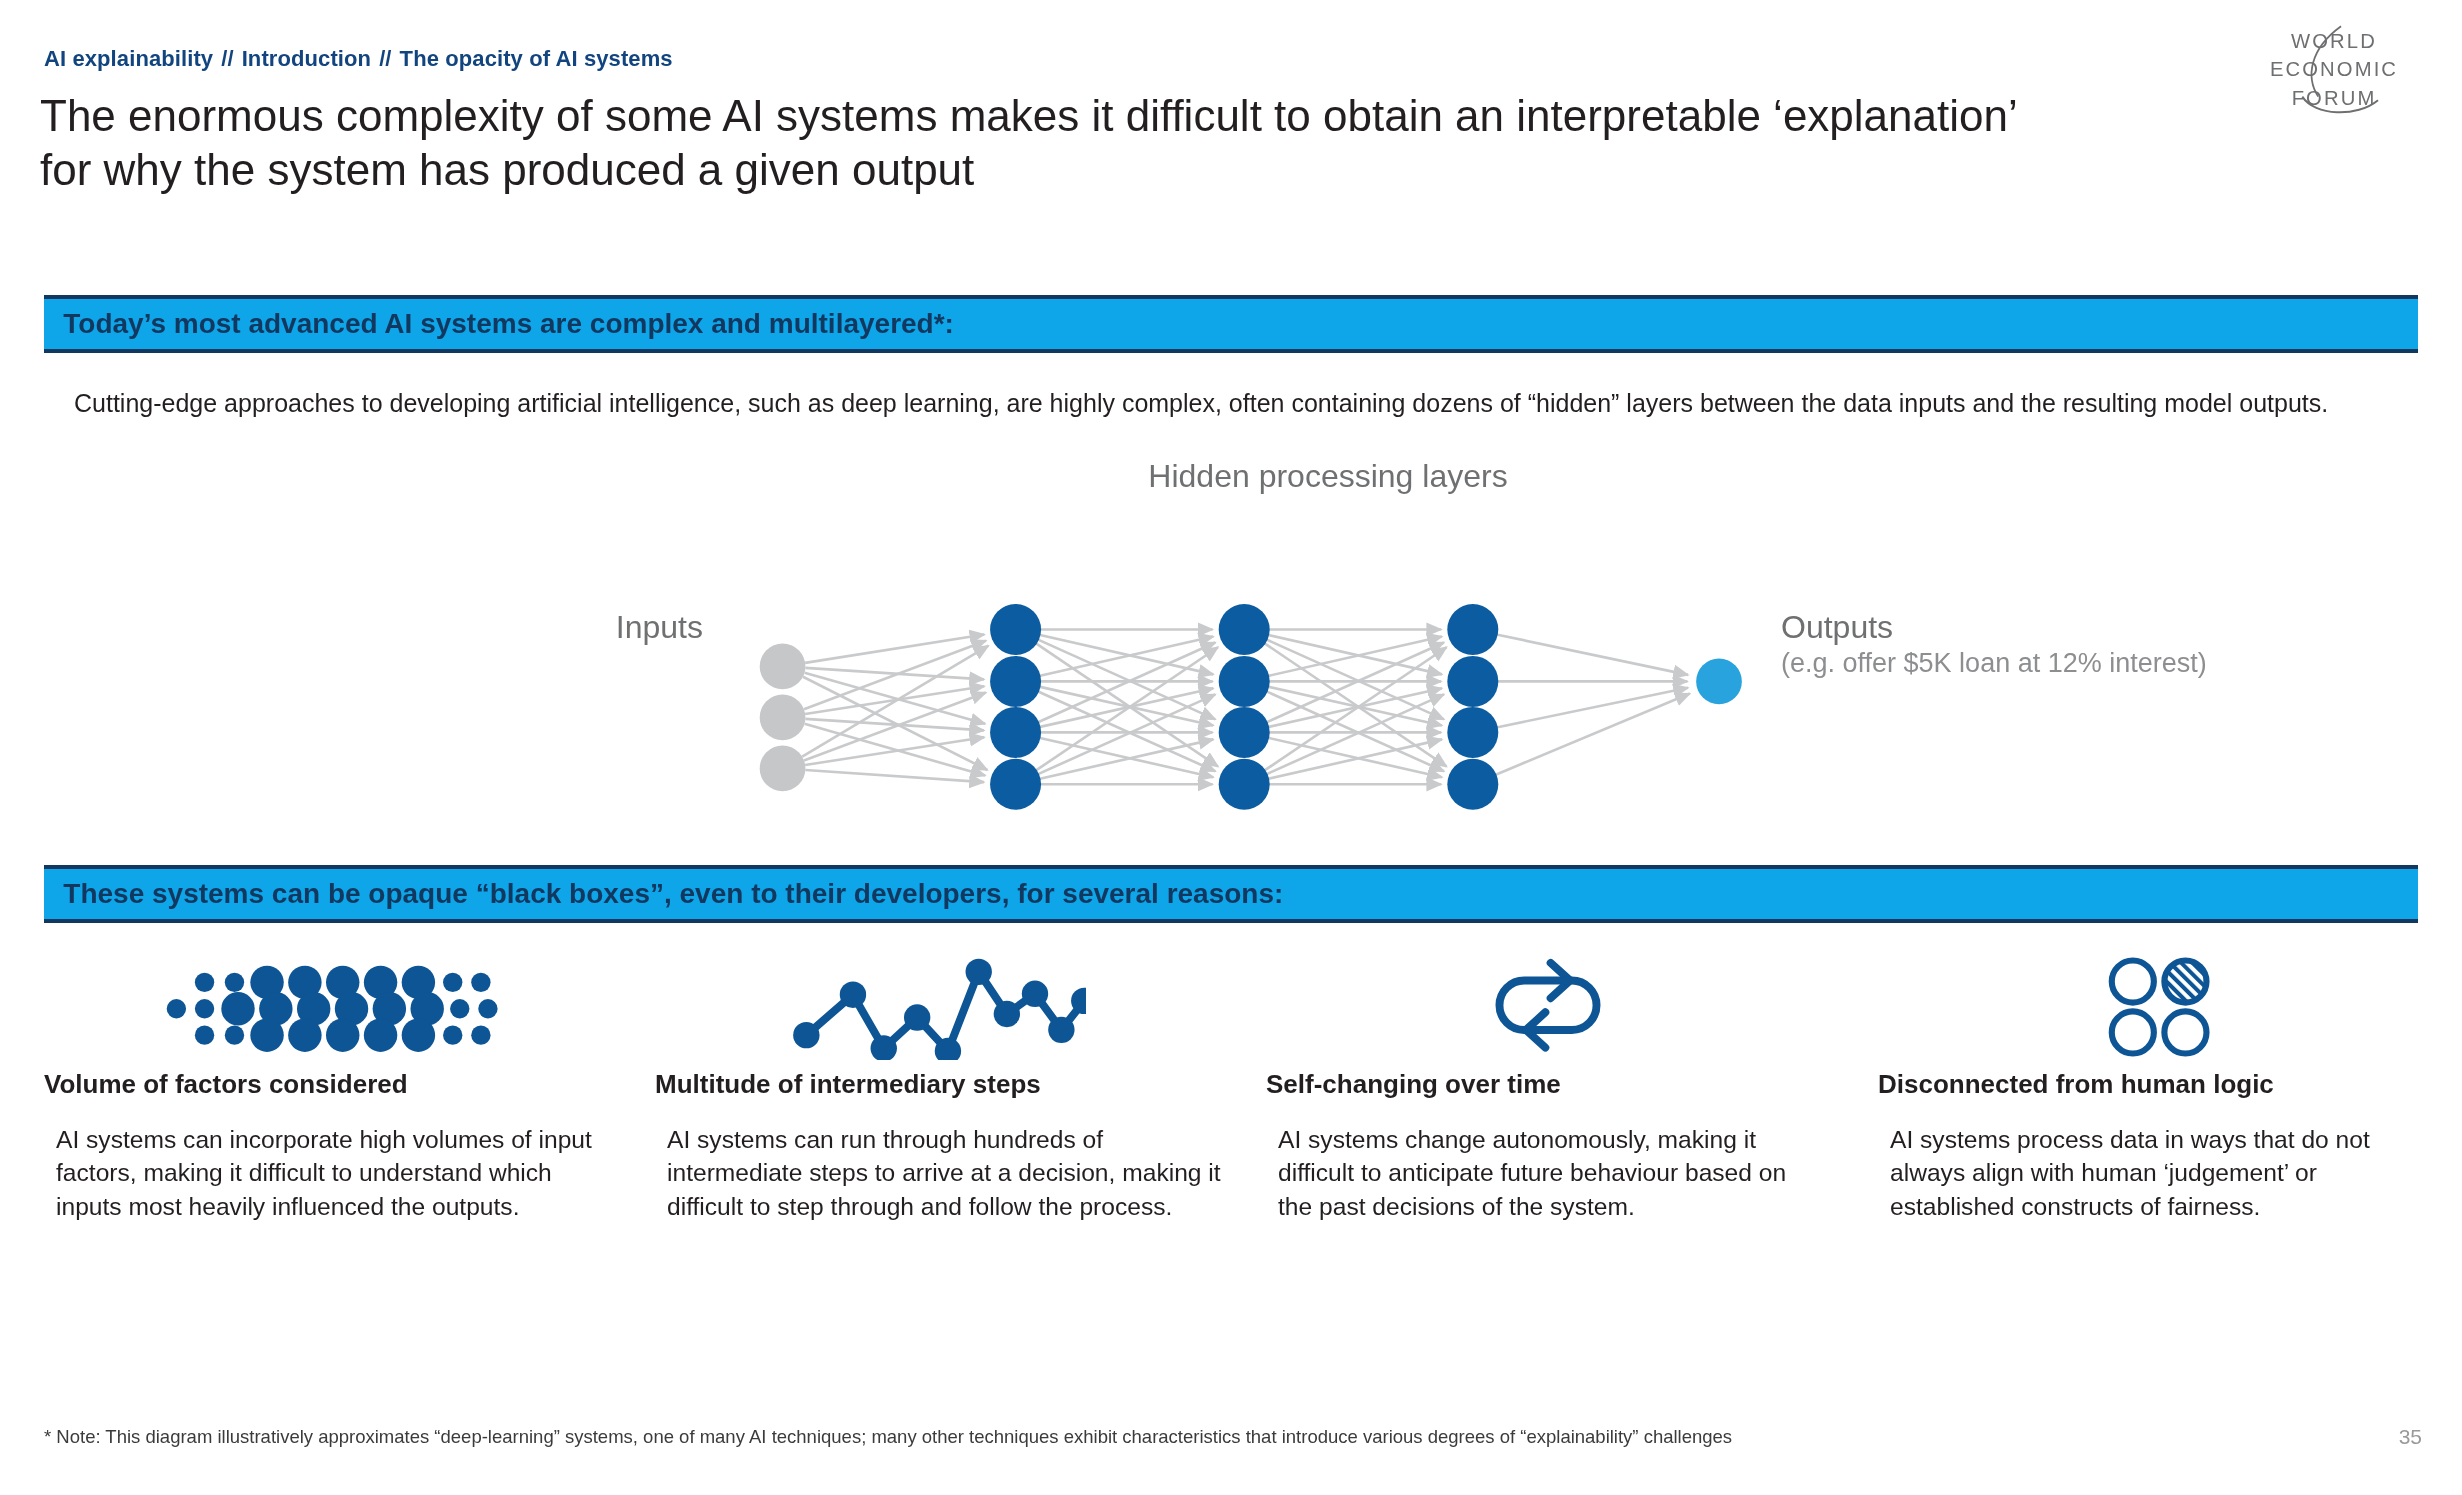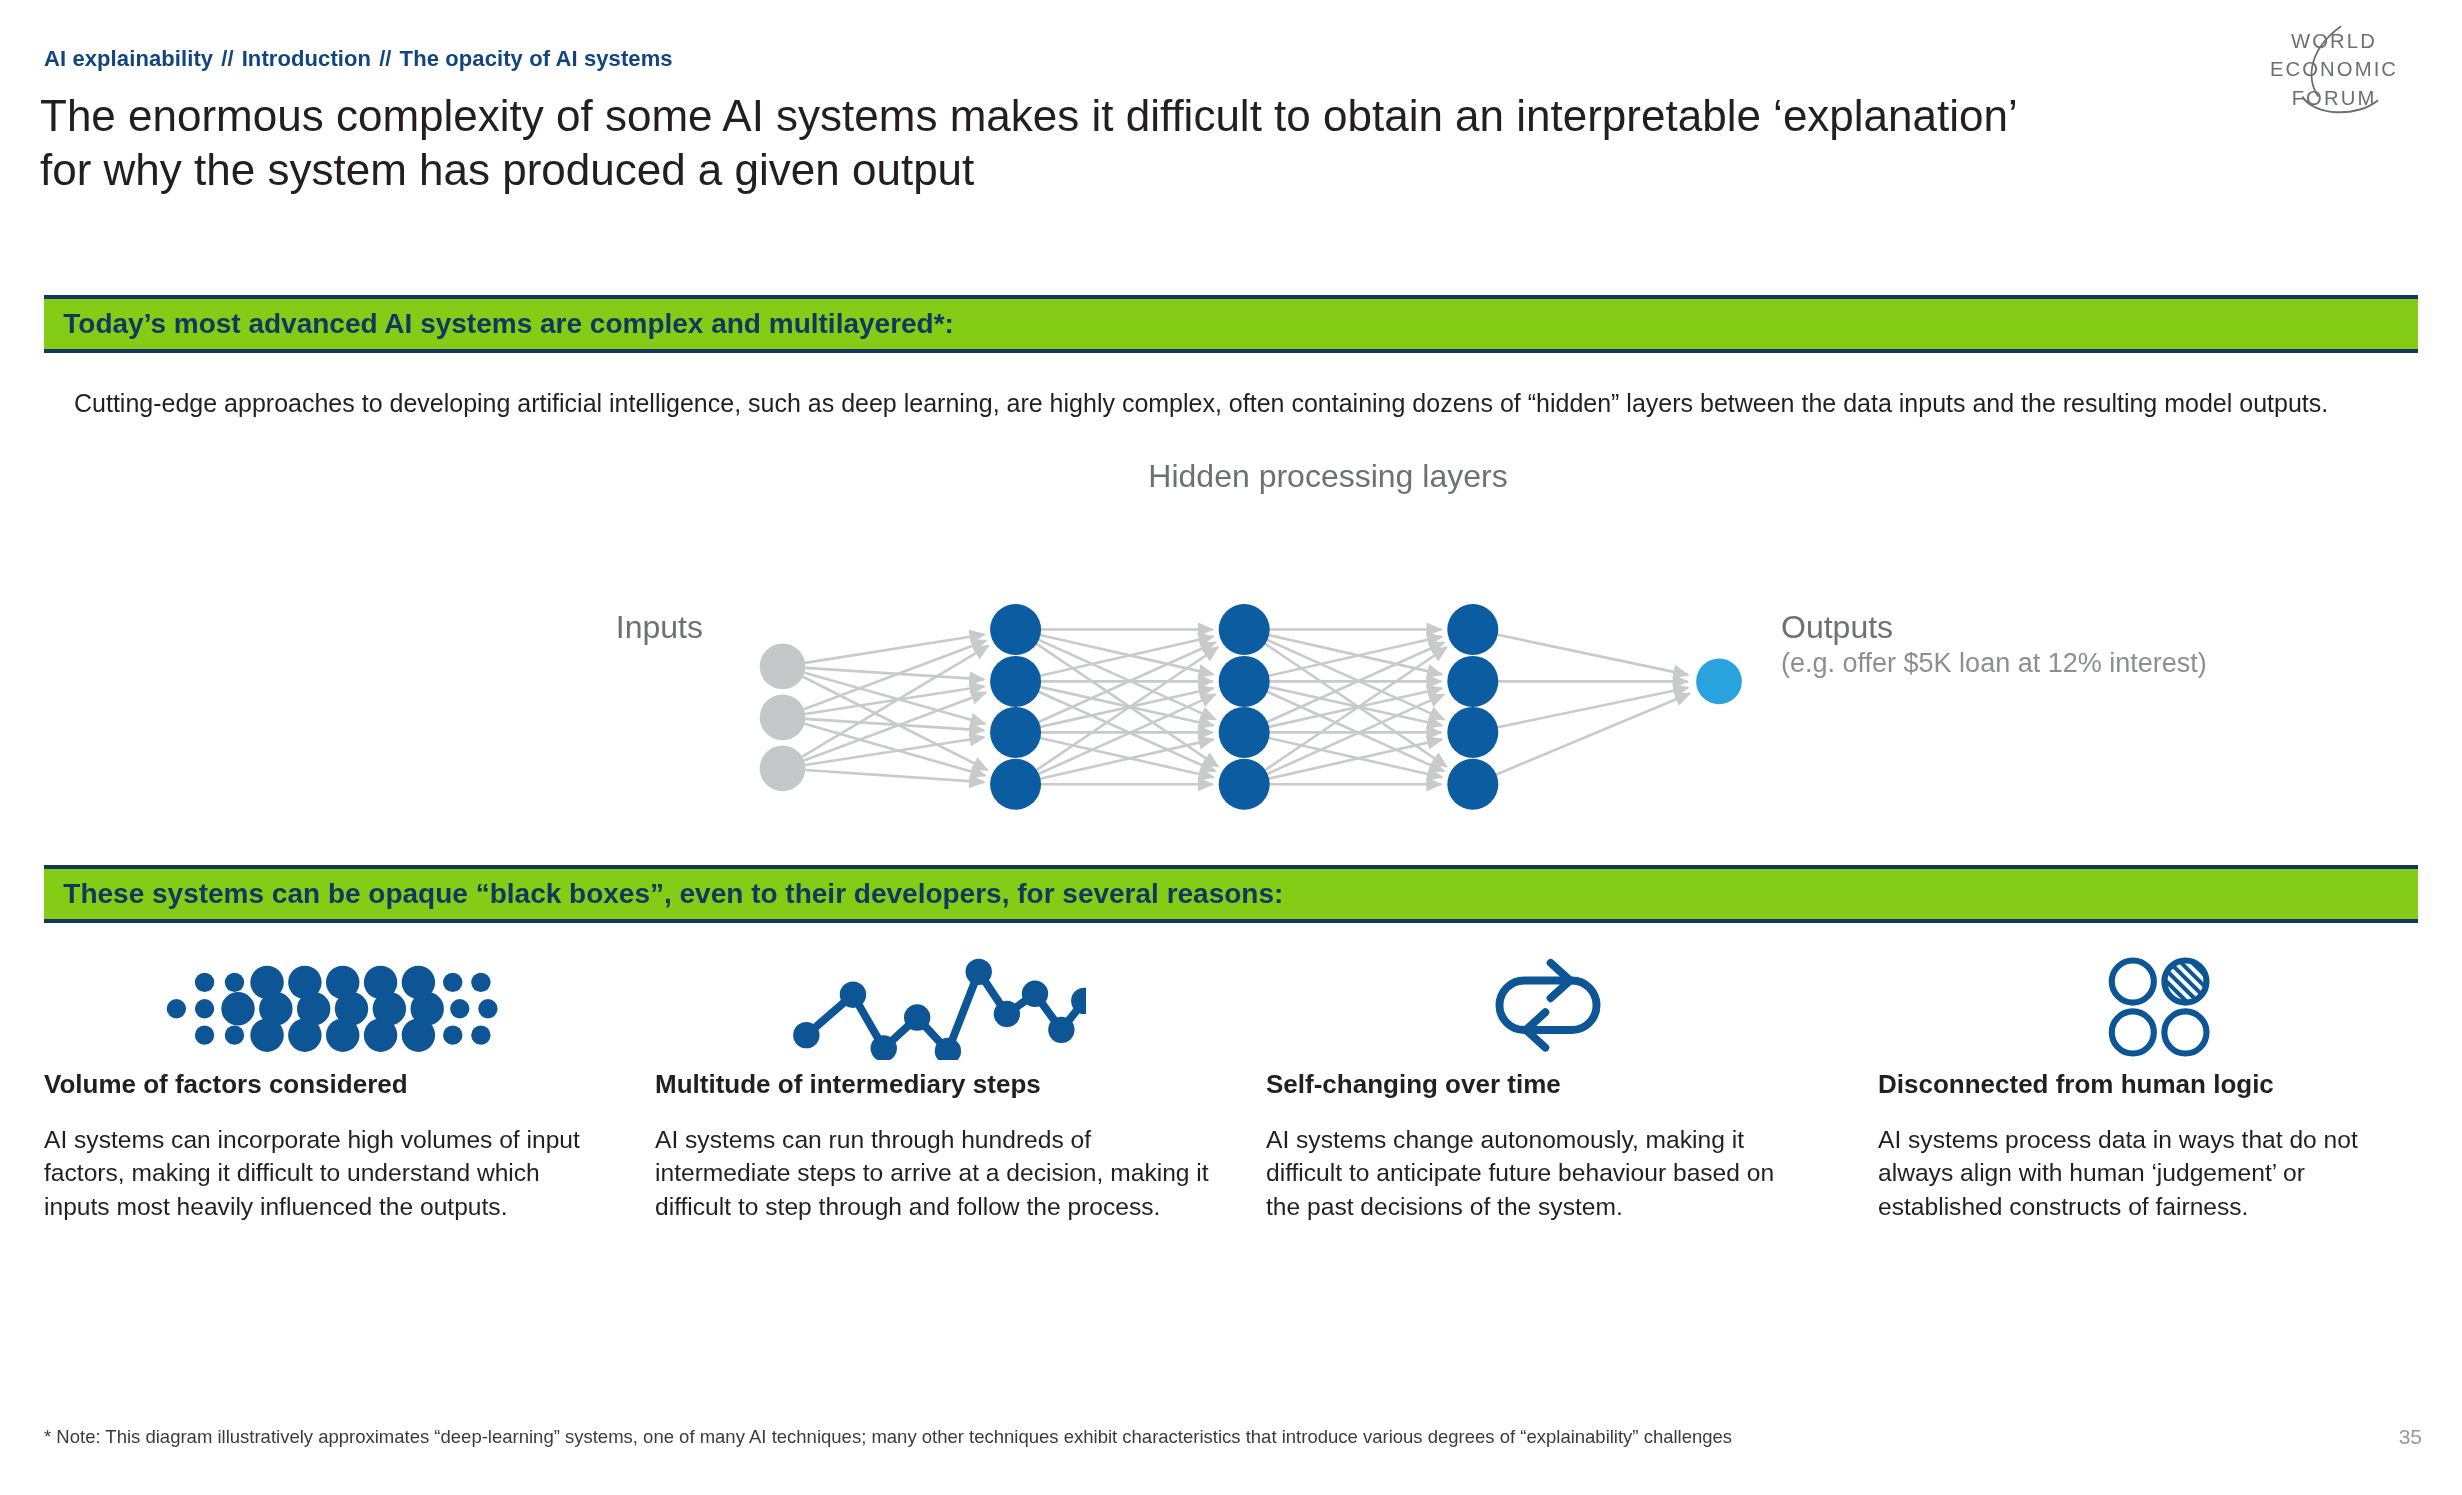--- a/index.html
+++ b/index.html
@@ -24,21 +24,21 @@
     position:absolute;left:40px;top:77px;width:2023px;
     font-size:44px;line-height:1.22;font-weight:400;color:#231f20;margin-top:12px;
   }
 
   
   .logo{position:absolute;right:40px;top:19.3px;width:176px;height:106px;}
 
   
   .sec-bar{
     position:absolute;left:44px;width:2374px;
-    background:#84cc16;
+    background:#0ea5e9;
     border-top:4.4px solid #12385f;
     border-bottom:4.4px solid #12385f;
     box-sizing:border-box;
   }
   .sec-bar .sec-title{
     font-size:28px;font-weight:bold;color:#12385f;
     padding:8.8px 0 8.8px 19.3px;white-space:nowrap;
   }
   #sec1{top:295px;}
   #sec2{top:865px;}
@@ -60,21 +60,21 @@
 
   
   .cols{position:absolute;left:0;top:950px;width:2462px;height:387px;}
   .col{position:absolute;top:0;width:563px;}
   .col .icon-wrap{height:114px;display:flex;align-items:center;justify-content:center;}
   .col .col-title{
     font-size:26px;font-weight:bold;color:#231f20;
     margin-top:5.3px;
   }
   .col .col-body{
-    margin-top:23px;font-size:24.6px;line-height:1.35;color:#231f20;
+    margin-top:23px;font-size:24.6px;line-height:1.35;color:#231f20;margin-left:12px;
   }
   #col0{left:44px;}
   #col1{left:655px;}
   #col2{left:1266px;}
   #col3{left:1878px;}
   #col0 .col-body{width:536px;}
   #col1 .col-body{width:554px;}
   #col2 .col-body{width:536px;}
   #col3 .col-body{width:554px;}
 

